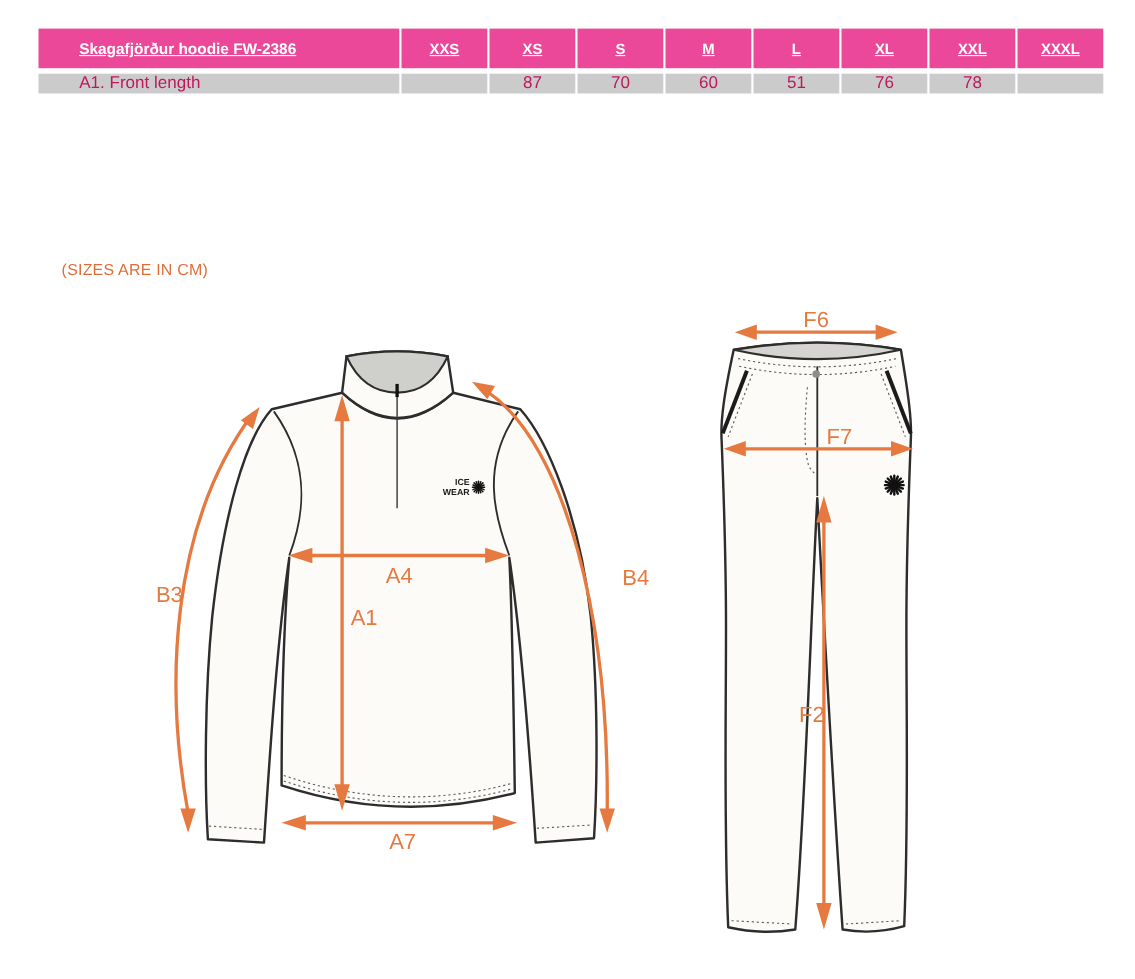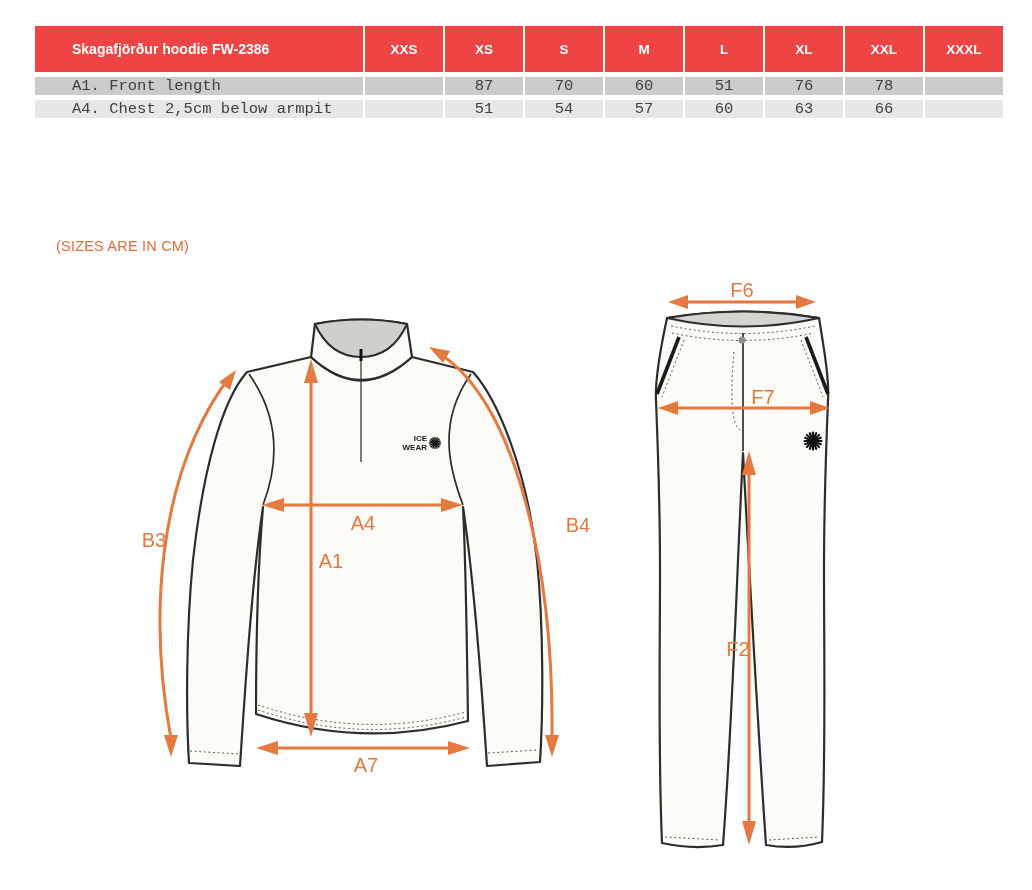--- a/index.html
+++ b/index.html
@@ -1,24 +1,24 @@
 <!DOCTYPE html>
 <html><head>
 <meta charset="utf-8">
 <style>
   html,body{margin:0;padding:0;background:#ffffff;}
   .page{position:relative;width:1032px;height:890px;background:#ffffff;overflow:hidden;
         font-family:"Liberation Sans",sans-serif;}
   table.size-chart{position:absolute;left:33px;top:21px;width:972px;
         border-collapse:separate;border-spacing:2px 5px;table-layout:fixed;}
-  table.size-chart th{background:#ef4444;color:#ffffff;font-weight:bold;font-size:13.5px;
-        height:46px;text-align:center;padding:0;}
+  table.size-chart th{background:#ec4899;color:#ffffff;font-weight:bold;font-size:13.5px;
+        height:36px;text-align:center;padding:0;text-decoration:underline;}
   table.size-chart th.title-cell{text-align:left;padding-left:37px;font-size:14px;}
   table.size-chart td{height:16px;text-align:center;padding:0;
-        font-family:Liberation Mono, monospace;font-size:15.5px;color:#404040;}
+        font-family:Liberation Sans, sans-serif;font-size:15.5px;color:#be185d;}
   table.size-chart tbody tr:nth-child(odd) td{background:#CBCBCB;}
   table.size-chart tbody tr:nth-child(even) td{background:#E7E7E5;}
   table.size-chart td.label-cell{text-align:left;padding-left:37px;}
   .sizes-note{position:absolute;left:56px;top:238px;color:#DE6E38;font-size:14.5px;
         letter-spacing:0.2px;}
   svg.diagrams{position:absolute;left:0;top:0;}
   .garment{fill:#FCFBF8;stroke:#2d2d2d;stroke-width:2.2;stroke-linejoin:round;}
   .seam{fill:none;stroke:#2d2d2d;stroke-width:1.7;}
   .stitch{fill:none;stroke:#5a5a5a;stroke-width:1;stroke-dasharray:2 2.6;}
   .arrow{stroke:#E5793F;stroke-width:3;fill:none;}
@@ -62,31 +62,20 @@
         <td class="label-cell">A1. Front length</td>
         <td></td>
         <td>87</td>
         <td>70</td>
         <td>60</td>
         <td>51</td>
         <td>76</td>
         <td>78</td>
         <td></td>
       </tr>
-      <tr>
-        <td class="label-cell">A4. Chest 2,5cm below armpit</td>
-        <td></td>
-        <td>51</td>
-        <td>54</td>
-        <td>57</td>
-        <td>60</td>
-        <td>63</td>
-        <td>66</td>
-        <td></td>
-      </tr>
     </tbody>
   </table>
 
   <div class="sizes-note">(SIZES ARE IN CM)</div>
 
   <svg class="diagrams" width="1032" height="890" viewBox="0 0 1032 890" xmlns="http://www.w3.org/2000/svg">
 
     <g>
       <path class="garment" d="
         M 311,357 L 247,372

